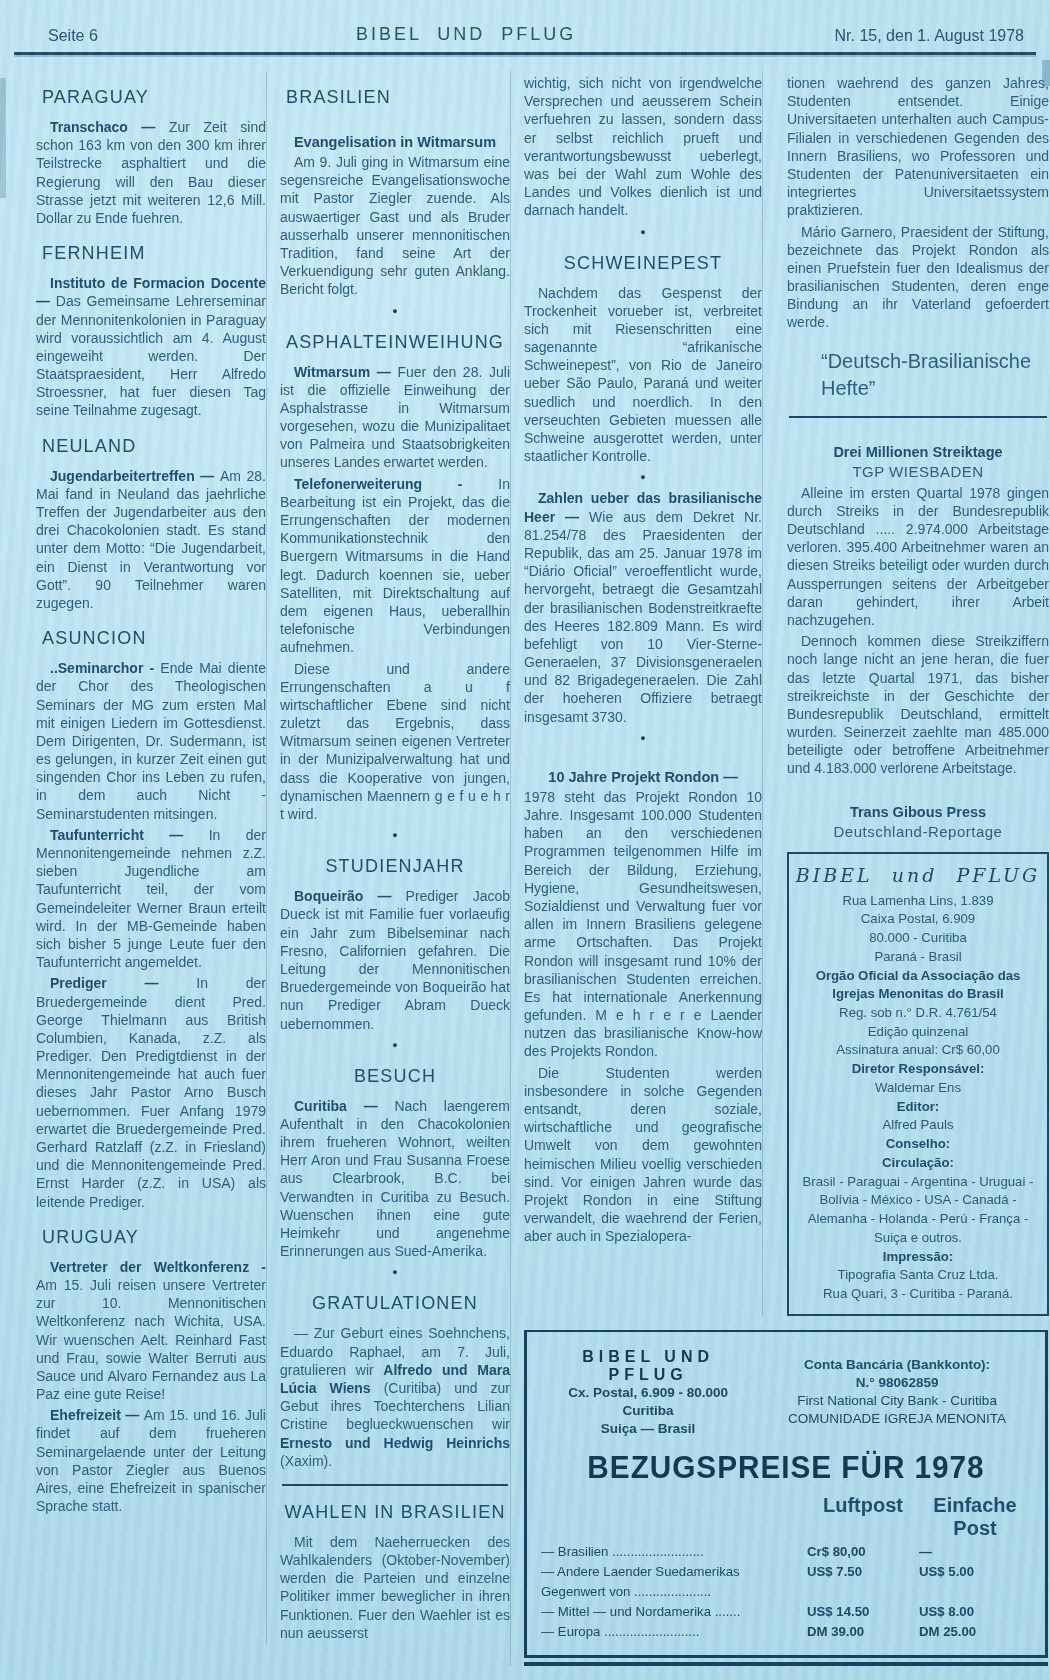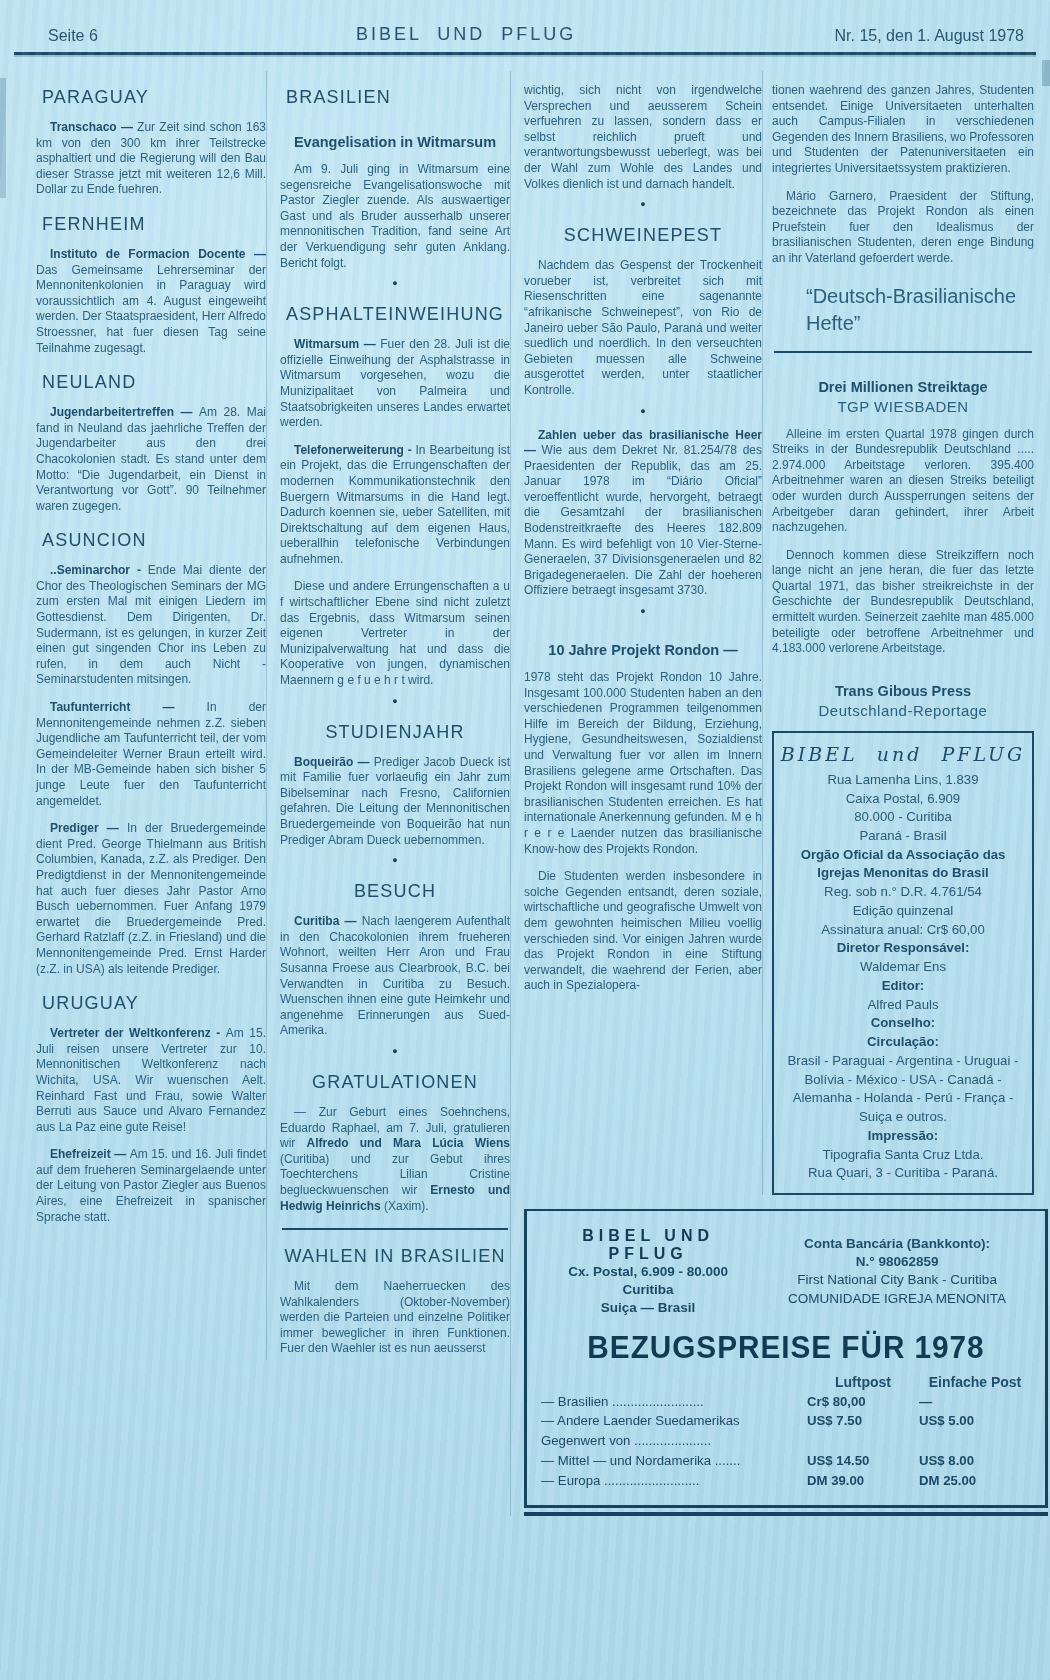--- a/index.html
+++ b/index.html
@@ -13,23 +13,23 @@
   .hdr-title{letter-spacing:3px;font-size:18px;word-spacing:8px;}
   .hdr-rule{height:3px;background:#1c4a66;margin:2px 14px 0 14px;box-shadow:0 2px 0 rgba(28,74,102,.25);}
   
   .cols{display:flex;align-items:flex-start;padding:16px 12px 0 36px;gap:0;position:relative;z-index:1;}
   .col{flex:0 0 230px;max-width:230px;}
   .col + .col, .colgroup{border-left:1px solid rgba(28,74,102,.22);}
   .col + .col{padding-left:13px;}
   .colgroup{flex:0 0 526px;max-width:526px;padding-left:13px;}
   .cg-row{display:flex;gap:0;align-items:flex-start;}
   .cg-row .cx3{flex:0 0 238px;max-width:238px;}
-  .cg-row .cx4{flex:0 0 262px;max-width:262px;border-left:1px solid rgba(28,74,102,.22);padding-left:9px;}
-  
-  .par{margin:12px 0 3px 0;font-size:12px;line-height:1.3;text-align:justify;text-indent:14px;}
+  .cg-row .cx4{flex:0 0 262px;max-width:262px;border-left:1px solid rgba(28,74,102,.22);padding-left:24px;}
+  
+  .par{margin:3px 0 3px 0;font-size:14px;line-height:1.3;text-align:justify;text-indent:14px;}
   .par.ni{text-indent:0;}
   .b{font-weight:bold;color:#1f4f6d;}
   .sec{font-size:18px;letter-spacing:1.2px;color:#214f6b;margin:16px 0 10px 6px;}
   .sec.c{text-align:center;margin-left:0;}
   .lead{font-weight:bold;text-align:center;font-size:14.5px;color:#1f4f6d;margin:26px 0 3px 0;}
   .sub{text-align:center;font-size:15px;margin:0 0 4px 0;letter-spacing:.5px;}
   .dot{text-align:center;font-size:9px;color:#16405a;margin:7px 0;}
   .rule{border-top:2px solid #1c4a66;margin:14px 2px;}
   .att{font-size:20px;line-height:1.35;white-space:pre-line;padding-left:34px;margin:16px 0 6px 0;}
   
@@ -40,21 +40,21 @@
   
   .pricebox{border:3px solid #16435f;border-top-width:2px;margin:14px 2px 0 0;padding:16px 14px 14px 14px;color:#1c4a66;}
   .price-underline{height:4px;background:#16435f;margin:4px 2px 0 0;}
   .pb-top{display:flex;gap:8px;}
   .pb-left{flex:1;text-align:center;}
   .pb-right{flex:1.25;text-align:center;font-size:13.5px;line-height:1.35;padding-top:8px;}
   .pb-name{font-weight:bold;font-size:16px;letter-spacing:5px;color:#123a52;}
   .pb-addr{font-weight:bold;font-size:13.5px;line-height:1.35;}
   .pb-title{text-align:center;font-weight:bold;font-size:31px;letter-spacing:1px;color:#123a52;
     margin:12px 0 8px 0;transform:scaleX(.96);}
-  .pb-head{display:flex;font-size:14px;margin-bottom:2px;}
+  .pb-head{display:flex;font-size:20px;margin-bottom:2px;}
   .pb-lbl{flex:1;}
   .pb-v{width:112px;text-align:left;}
   .pb-head .pb-v{text-align:center;}
   .prow{display:flex;font-size:13.2px;line-height:1.5;}
   .prow .pb-lbl{flex:1;padding-right:6px;}
   .prow .pb-v{font-weight:bold;}
   
   .artifact{position:absolute;background:#2a5d7d;opacity:.5;}
   .a1{left:0;top:78px;width:6px;height:120px;opacity:.25;}
   .a2{right:0;top:60px;width:8px;height:26px;opacity:.3;}

